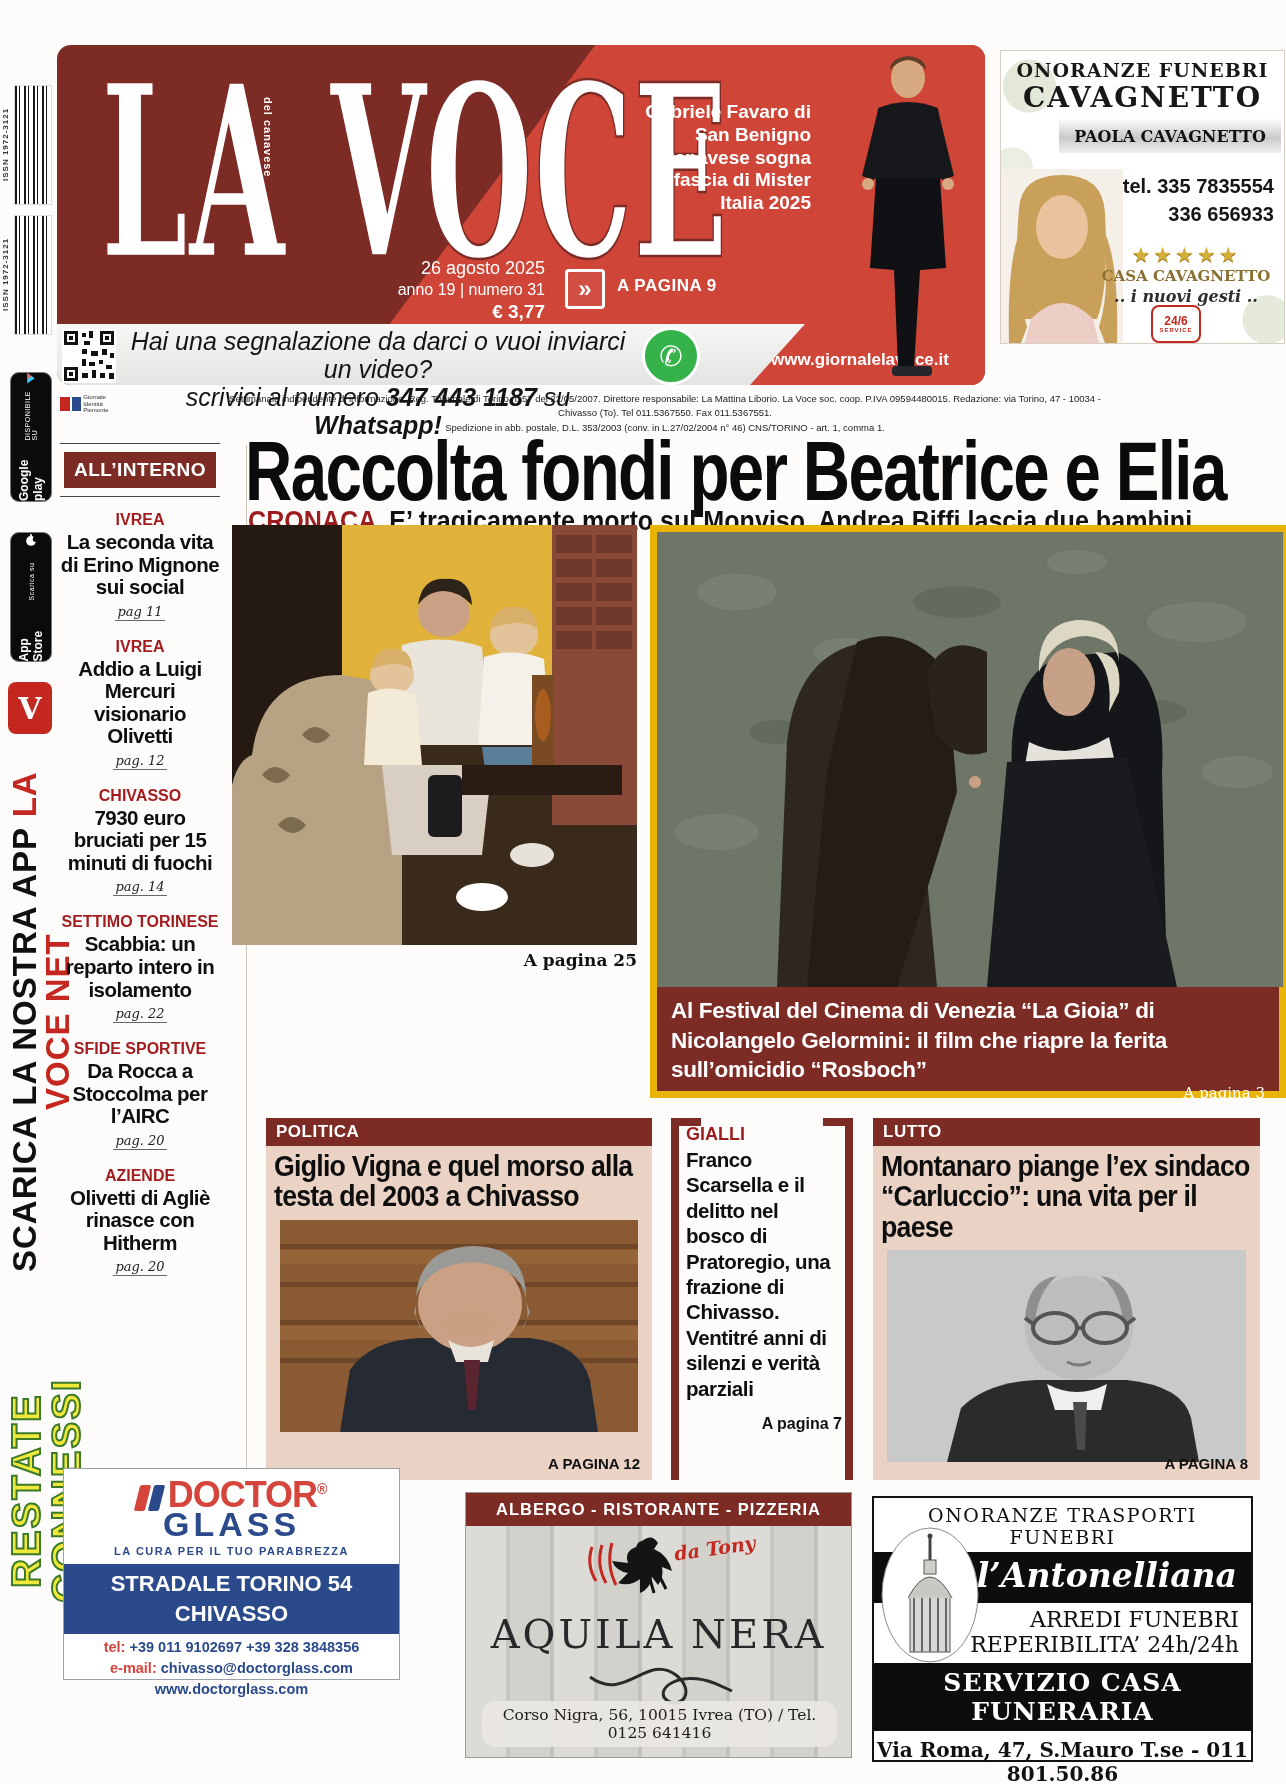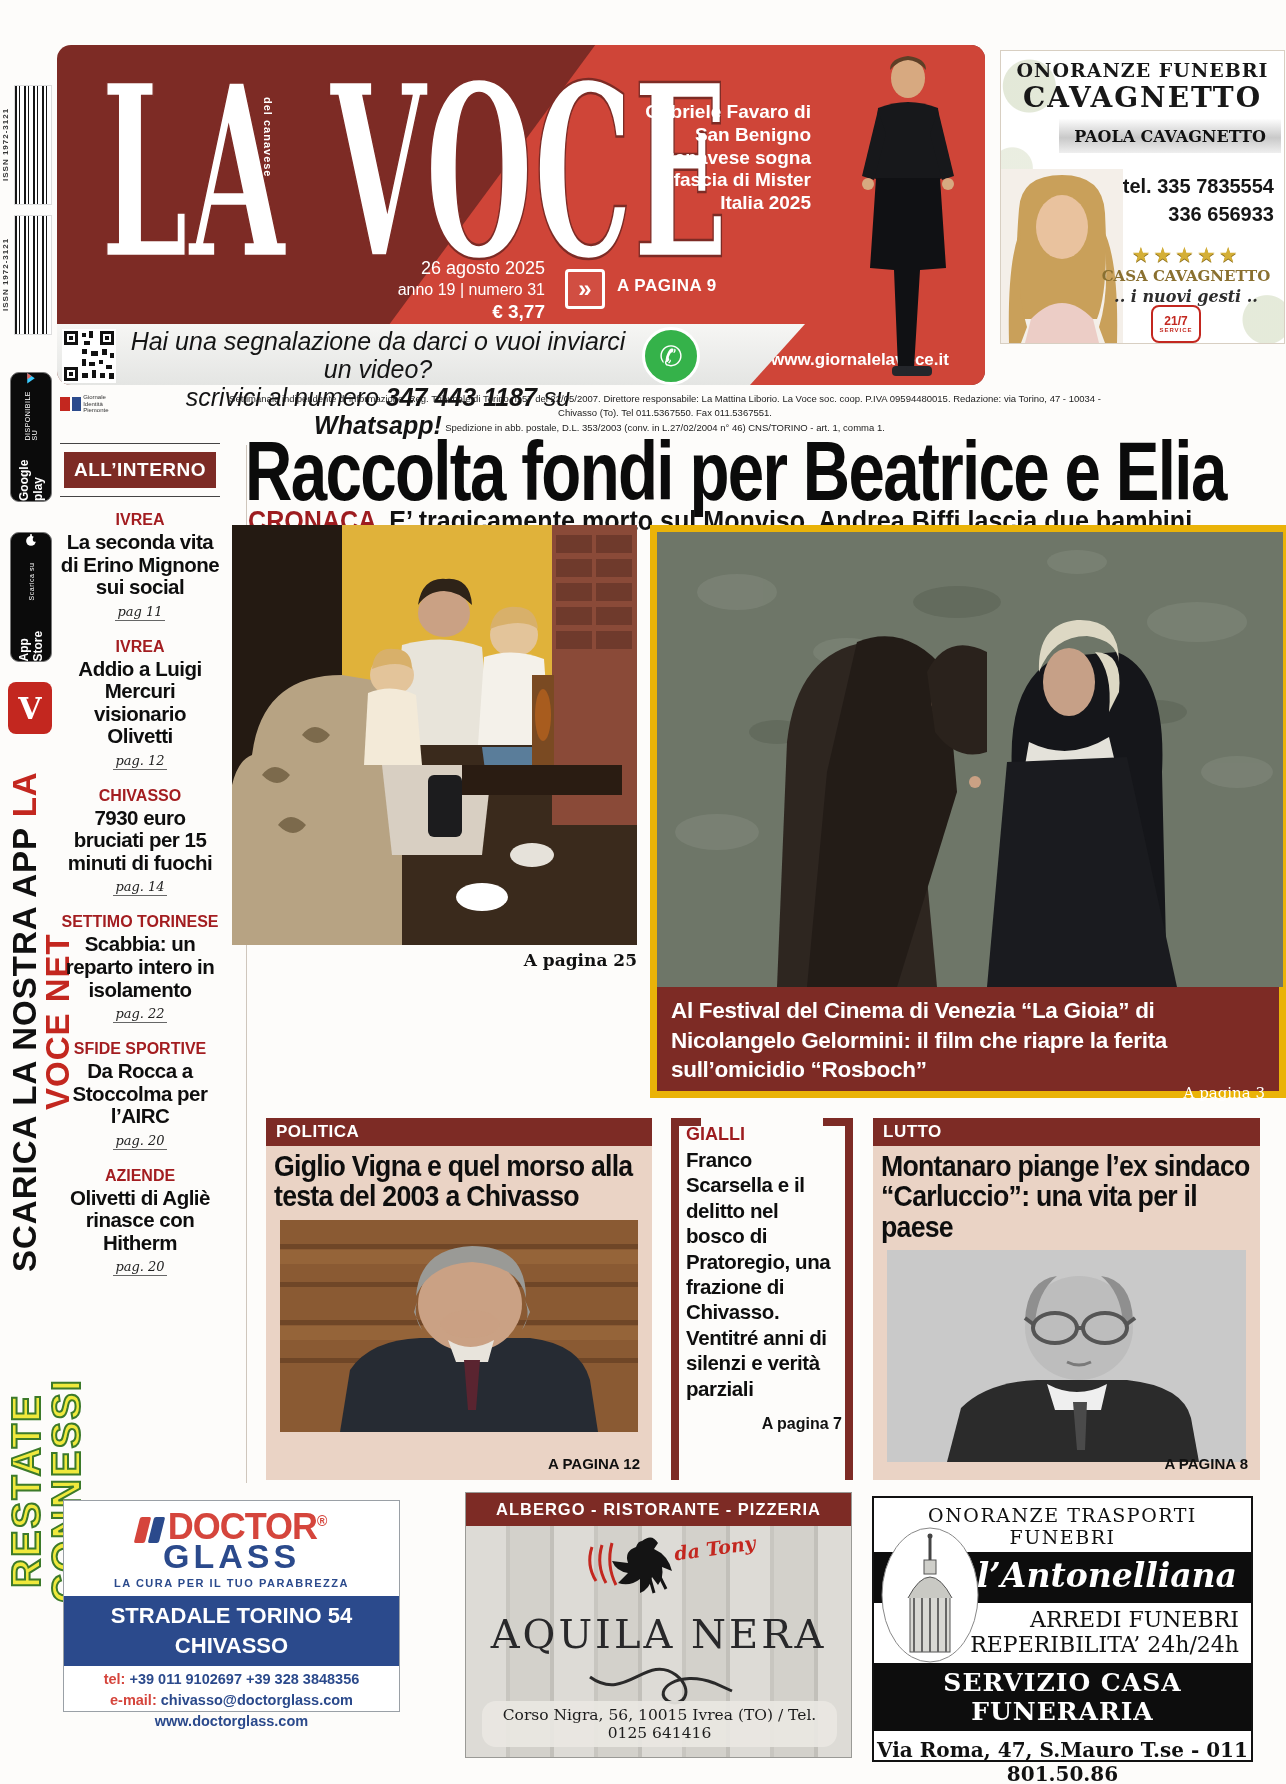--- a/index.html
+++ b/index.html
@@ -106,21 +106,21 @@
   .sec-title{font-weight:bold;font-size:29px;line-height:1.05;letter-spacing:-.8px;color:#0e0e0e;margin:5px 0 0 8px;width:410px;transform:scaleX(.92);transform-origin:left top;}
   .sec-photo{margin:8px 0 0 14px;}
   .sec-page{position:absolute;right:12px;bottom:8px;font-weight:bold;font-size:15px;color:#101010;}
   .bracket{background:#7d2b25;}
   .gialli{left:686px;top:1124px;width:156px;}
   .gialli .glabel{color:#9d1c1f;font-weight:bold;font-size:18px;margin-bottom:2px;}
   .gialli .gtitle{font-weight:bold;font-size:20.5px;line-height:1.24;letter-spacing:-.4px;color:#0e0e0e;}
   .gialli .gpage{text-align:right;font-weight:bold;font-size:16px;margin-top:14px;}
 
   
-  .dg{left:63px;top:1500px;width:337px;height:212px;background:#fff;border:1px solid #9aa0a6;box-sizing:border-box;text-align:center;}
+  .dg{left:63px;top:1468px;width:337px;height:212px;background:#fff;border:1px solid #9aa0a6;box-sizing:border-box;text-align:center;}
   .dg-logo{margin-top:10px;display:flex;align-items:flex-start;justify-content:center;gap:6px;}
   .dg-ico{display:flex;gap:3px;margin-top:6px;}
   .dg-ico i{display:block;width:11px;height:26px;transform:skewX(-14deg);border-radius:2px;}
   .dg-word1{color:#d5453c;font-weight:bold;font-size:36px;letter-spacing:-1px;line-height:.9;}
   .dg-word1 sup{font-size:14px;}
   .dg-word2{color:#2b4a8c;font-weight:bold;font-size:34px;letter-spacing:4px;line-height:1;margin-top:-4px;}
   .dg-tag{color:#2b4a8c;font-weight:bold;font-size:11px;letter-spacing:1.5px;margin-top:4px;}
   .dg-band{background:#2b4a8c;color:#fff;font-weight:bold;font-size:22px;line-height:1.35;padding:5px 0;margin-top:7px;}
   .dg-line{font-weight:bold;font-size:14.5px;color:#2b4a8c;margin-top:5px;}
   .dg-line .lab{color:#d5453c;}
@@ -265,21 +265,21 @@
         <path d="M20,60 Q14,120 26,158 L20,174 L8,174 Q6,90 20,60" fill="#c9a05a"></path>
         <path d="M102,60 Q110,120 98,158 L104,174 L116,174 Q118,90 102,60" fill="#c9a05a"></path>
       </svg>
     </div>
     <div class="cav-tel" style="top:124px;">tel. 335 7835554</div>
     <div class="cav-tel" style="top:152px;">336 656933</div>
     <div class="cav-stars">★★★★★</div>
     <div class="cav-casa">CASA CAVAGNETTO</div>
     <div class="cav-slogan">.. i nuovi gesti ..</div>
     <div class="cav-badge">
-      <span class="b1">21/7</span>
+      <span class="b1">24/6</span>
       <span class="b2">SERVICE</span>
     </div>
   </div>
 
   <div class="abs gip">
     <span class="sq" style="background:#c3271f;"></span>
     <span class="sq" style="background:#2b4a8c;"></span>
     <span class="txt">Giornale Identità Piemonte</span>
   </div>
   <div class="abs imprint">

